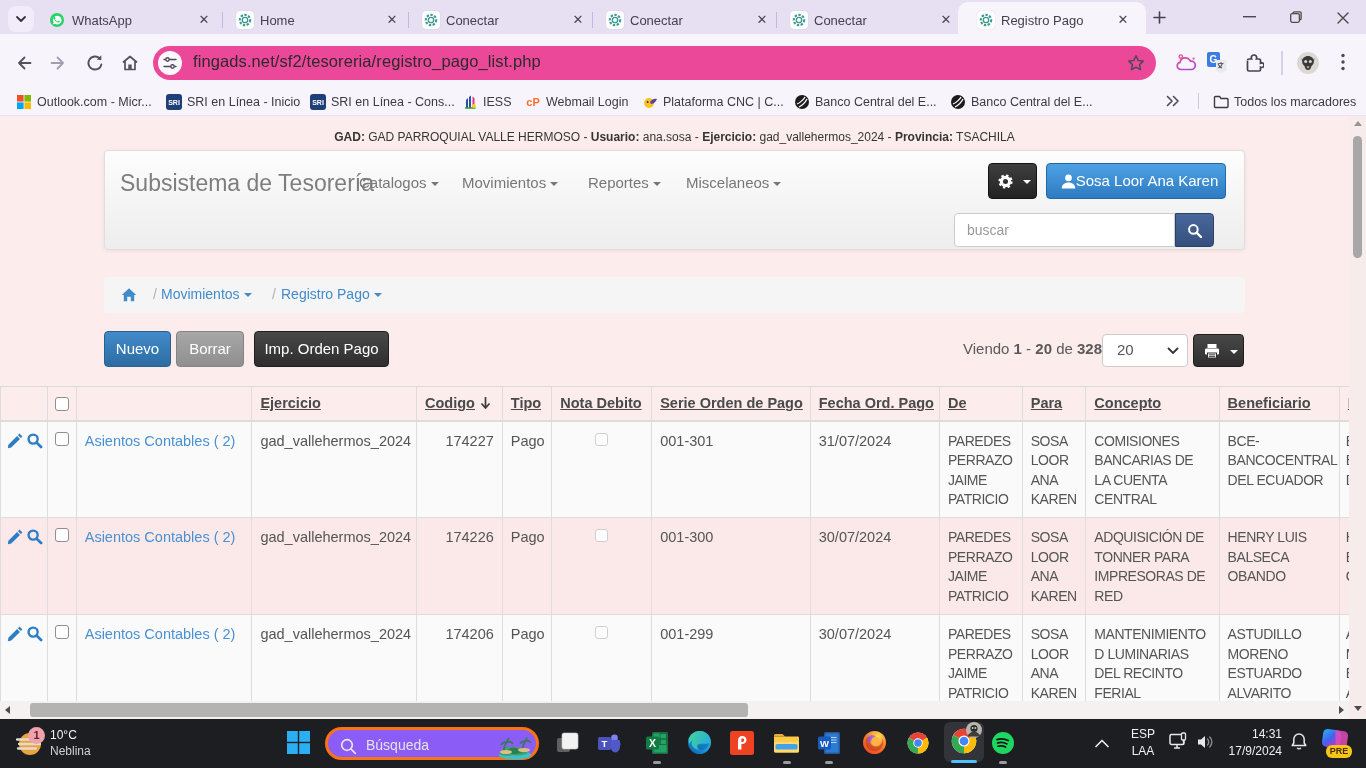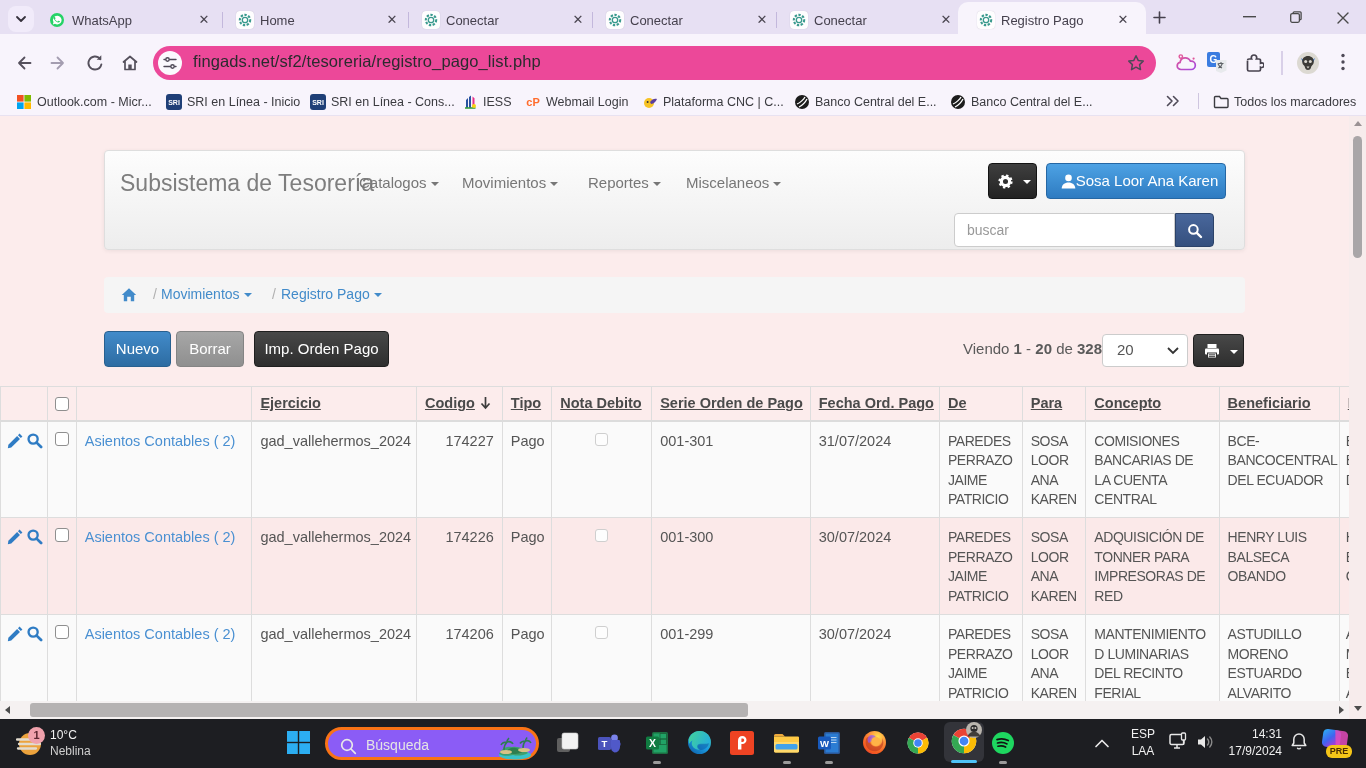--- a/index.html
+++ b/index.html
@@ -291,20 +291,21 @@
   </svg>
 <div class="abs" style="left:1198px;top:93px;width:1px;height:16px;background:#cfc6e0"></div>
 <div class="bm" style="left:1213px">
   <svg class="ic" viewBox="0 0 16 16">
       <path d="M1.5 3.5a1 1 0 011-1h4l1.5 2h6a1 1 0 011 1v7a1 1 0 01-1 1h-11.5a1 1 0 01-1-1z" fill="none" stroke="#3b3b40" stroke-width="1.4"></path>
     </svg>
   <span class="lbl">Todos los marcadores</span>
 </div>
 
 <div class="abs" id="page">
+<div id="gadline"><b>GAD:</b> GAD PARROQUIAL VALLE HERMOSO - <b>Usuario:</b> ana.sosa - <b>Ejercicio:</b> gad_vallehermos_2024 - <b>Provincia:</b> TSACHILA</div>
 
 <div id="navbar">
   <div id="brand">Subsistema de Tesorería</div>
   <div class="navitem" style="left:254px">Catalogos<span class="caret"></span></div>
   <div class="navitem" style="left:357px">Movimientos<span class="caret"></span></div>
   <div class="navitem" style="left:483px">Reportes<span class="caret"></span></div>
   <div class="navitem" style="left:581px">Miscelaneos<span class="caret"></span></div>
   <div id="gearbtn">
     <svg style="position:absolute;left:9px;top:10px" width="15" height="15" viewBox="0 0 16 16">
           <circle cx="8" cy="8" r="6.4" fill="none" stroke="#fff" stroke-width="2.4" stroke-dasharray="2.5 2.5"></circle>

